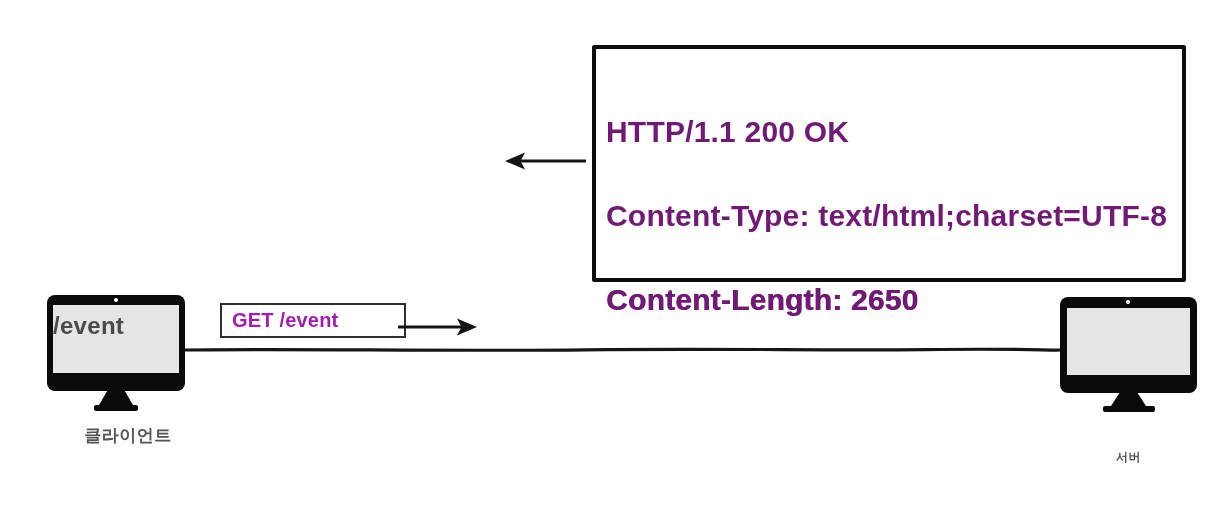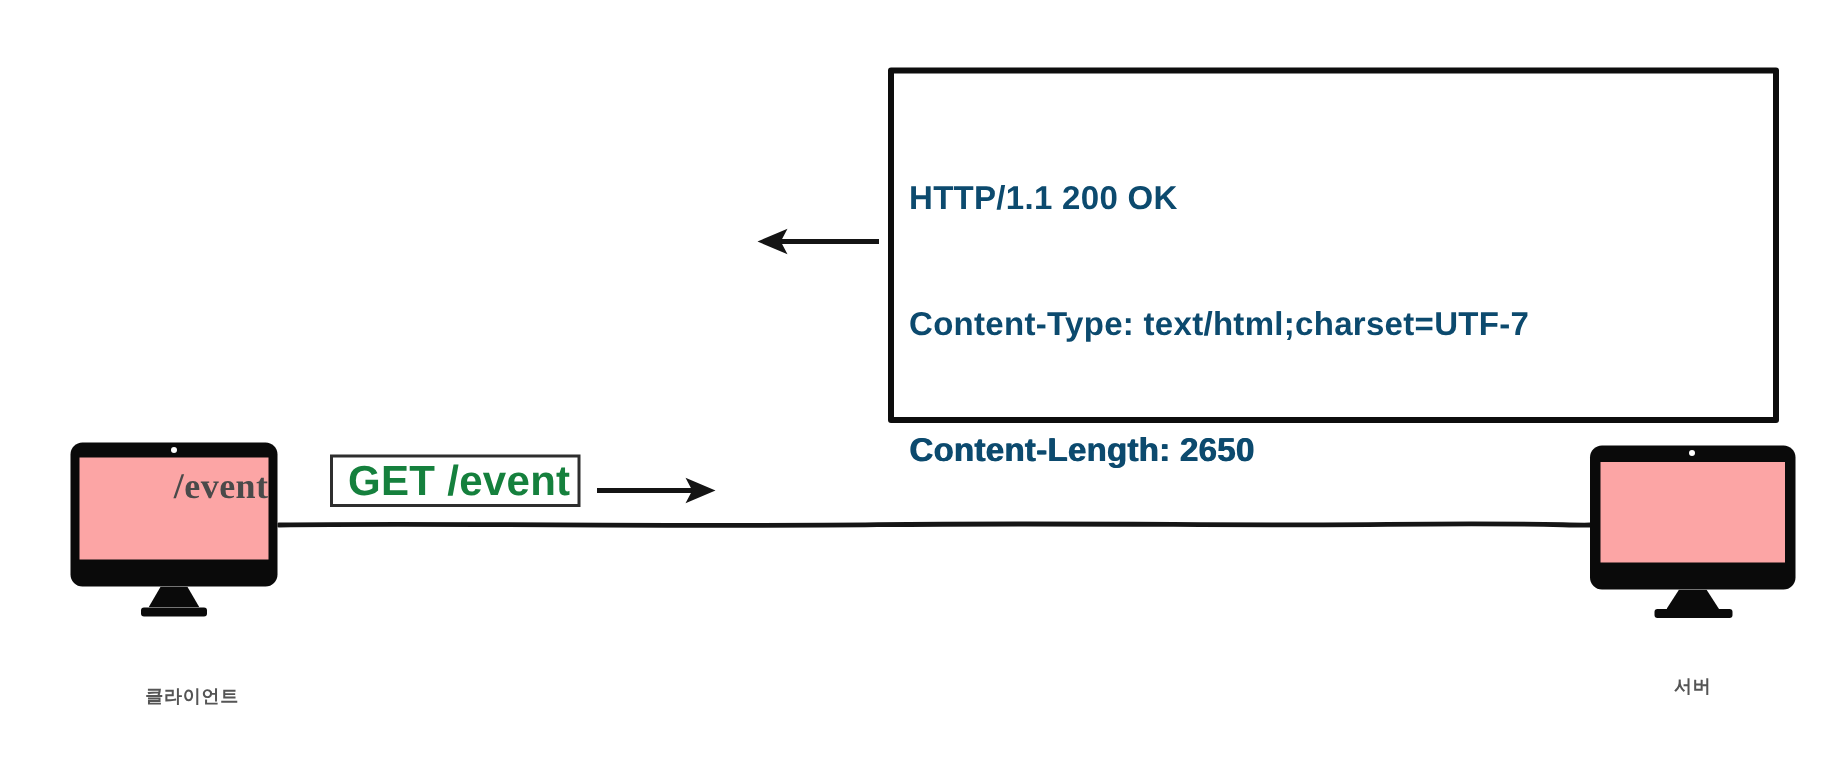--- a/index.html
+++ b/index.html
@@ -16,46 +16,46 @@
 
   
   .response-box {
     position: absolute;
     left: 592px; top: 45px;
     width: 594px; height: 237px;
     border: 4px solid #0d0d0d;
     border-radius: 2px;
     padding: 13px 8px 0 10px;
     background: #ffffff;
-    font-size: 22px;
+    font-size: 30px;
     line-height: 28px;
     font-weight: 700;
-    color: #0c4a6e;
+    color: #701a75;
     white-space: pre;
     letter-spacing: 0.2px;
   }
   .resp-line { height: 28px; }
   .resp-line.xbold { text-shadow: 0.6px 0 0 currentColor; }
 
   
   .arrow-svg { position: absolute; display: block; }
 
   
   .request-box {
     position: absolute;
     left: 220px; top: 303px;
-    width: 167px; height: 35px;
+    width: 186px; height: 35px;
     border: 2px solid #2e2e2e;
     background: #ffffff;
     display: flex;
     align-items: center;
     padding-left: 10px;
-    font-size: 28px;
+    font-size: 20px;
     font-weight: 700;
-    color: #15803d;
+    color: #a21caf;
     letter-spacing: 0.2px;
   }
 
   
   .net-line { position: absolute; left: 185px; top: 344px; }
 
   
   .monitor { position: absolute; }
   .monitor .m-body {
     position: absolute; left: 0; top: 0;
@@ -63,24 +63,23 @@
     border-radius: 8px;
   }
   .monitor .m-camera {
     position: absolute;
     width: 4px; height: 4px;
     border-radius: 50%;
     background: #ffffff;
   }
   .monitor .m-screen {
     position: absolute;
-    background: #fca5a5;
+    background: #e5e5e5;
     display: flex;
-    justify-content: flex-end;
-    font-family: Liberation Serif, serif;
+    justify-content: flex-start;
   }
   .monitor .m-screen .screen-text {
     font-size: 24px;
     font-weight: 700;
     color: #4a4a4a;
     padding-top: 7px;
     letter-spacing: 0.3px;
   }
   .monitor .m-neck {
     position: absolute;
@@ -110,31 +109,31 @@
   .monitor.server .m-base   { left: 43px; top: 109px; width: 52px; height: 6px; }
 
   
   .caption {
     position: absolute;
     font-weight: 700;
     color: #555555;
     text-align: center;
     letter-spacing: 0.5px;
   }
-  .caption.client-caption { left: 58px; top: 424px; width: 140px; font-size: 12px; margin-top: 32px; }
+  .caption.client-caption { left: 58px; top: 424px; width: 140px; font-size: 17px; }
   .caption.server-caption { left: 1060px; top: 449px; width: 137px; font-size: 12px; }
 </style>
 </head>
 <body>
 
 <div class="canvas">
 
   <div class="response-box">
     <div class="resp-line">HTTP/1.1 200 OK</div>
-    <div class="resp-line">Content-Type: text/html;charset=UTF-7</div>
+    <div class="resp-line">Content-Type: text/html;charset=UTF-8</div>
     <div class="resp-line xbold">Content-Length: 2650</div>
     <div class="resp-line"></div>
     
     
   </div>
 
   <svg class="arrow-svg" style="left:502px; top:150px;" width="86" height="22" viewBox="0 0 86 22">
     <line x1="84" y1="11" x2="18" y2="11" stroke="#141414" stroke-width="3.2"></line>
     <polygon points="3,11 23,2.5 18.5,11 23,19.5" fill="#141414"></polygon>
   </svg>

